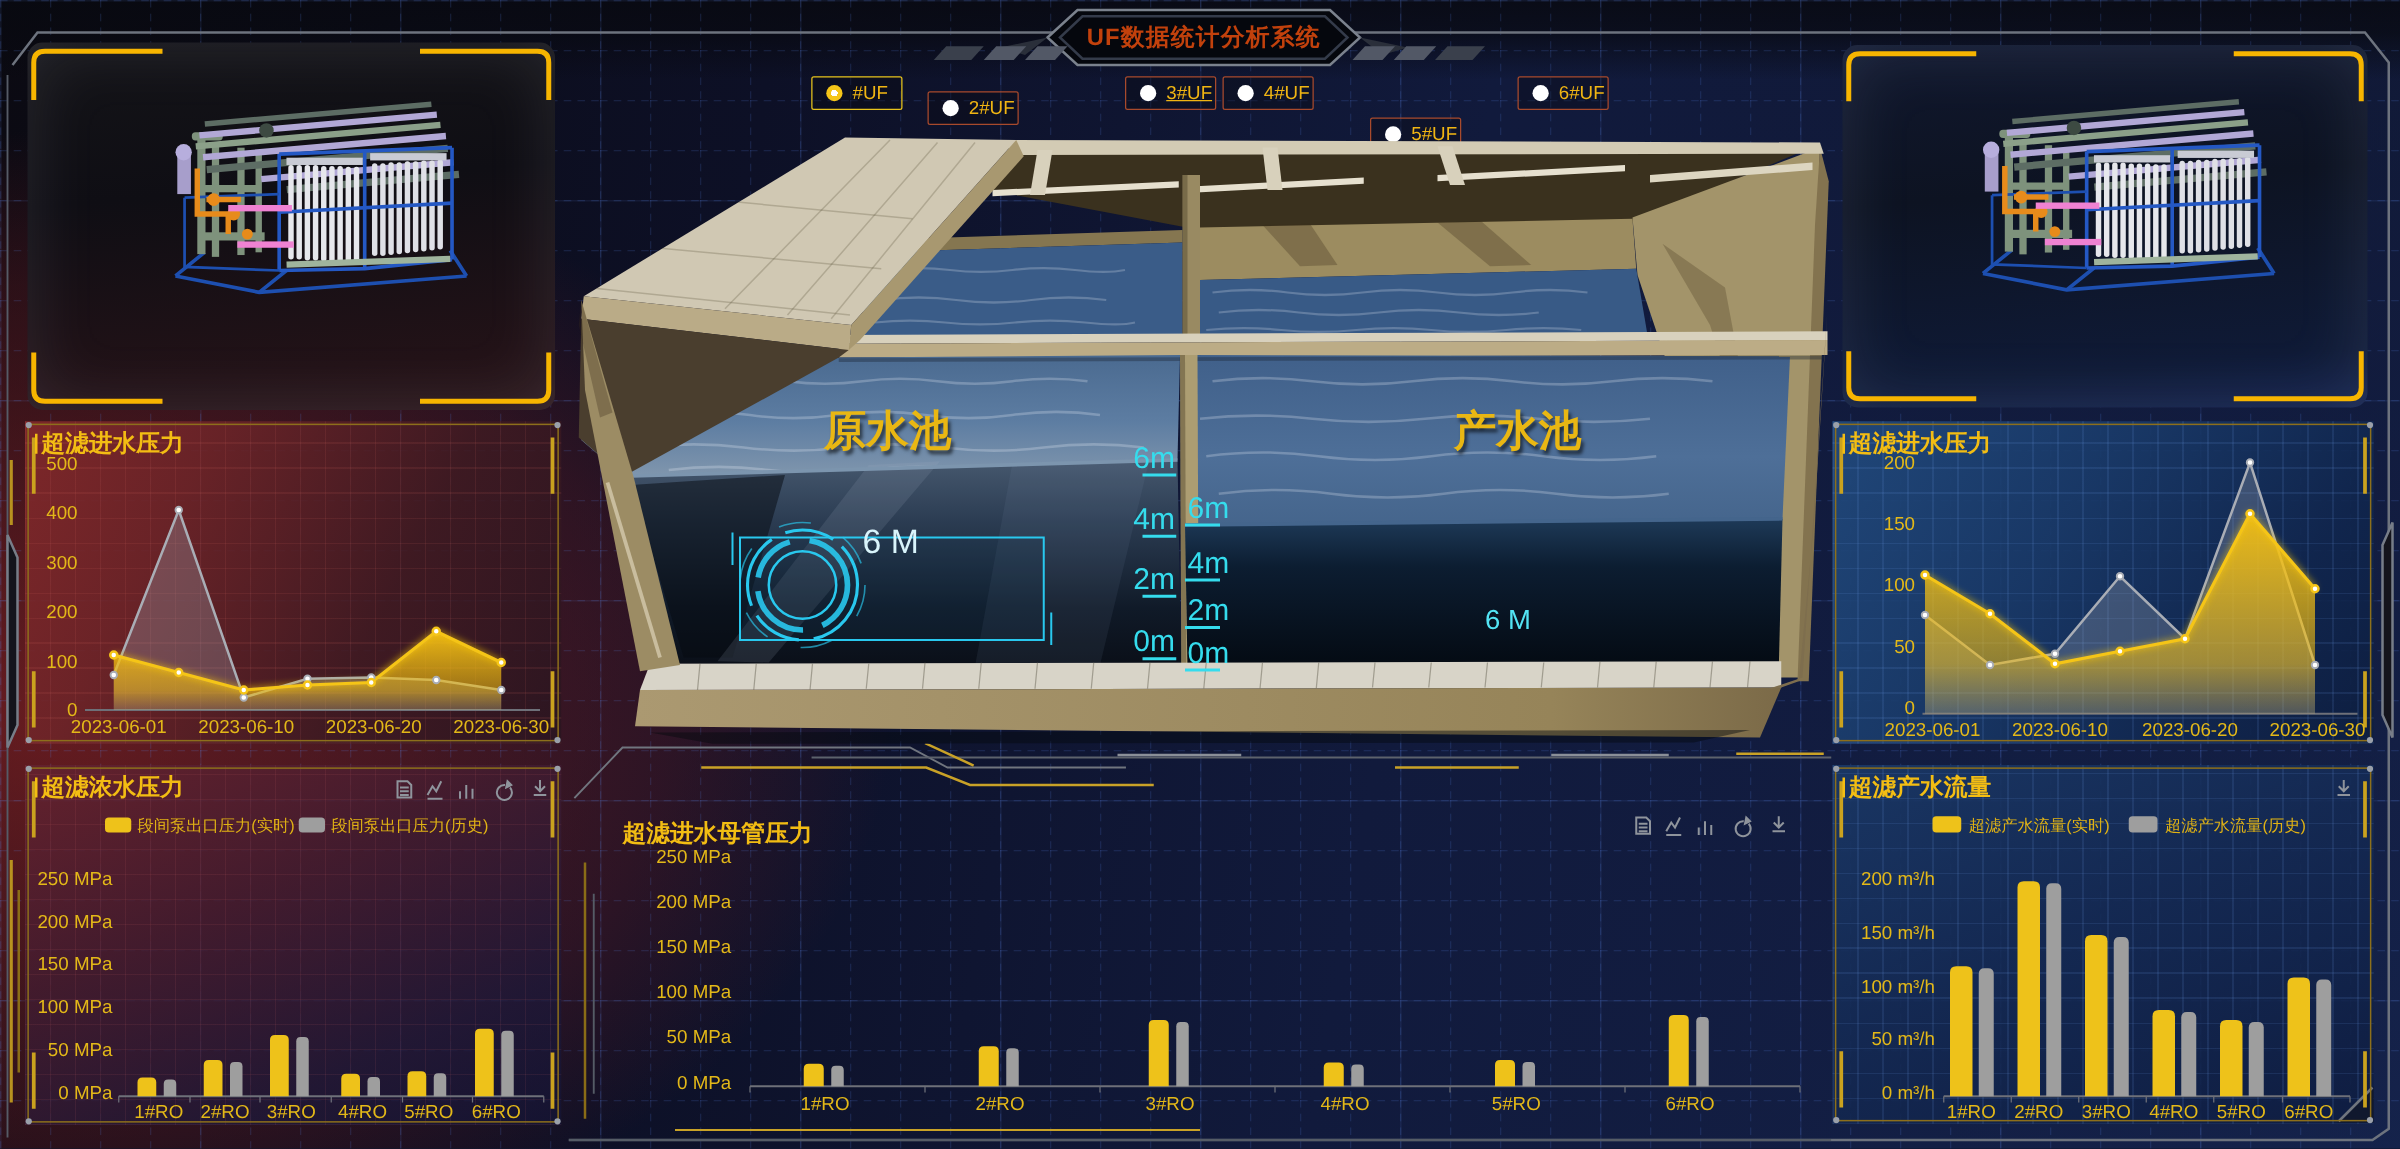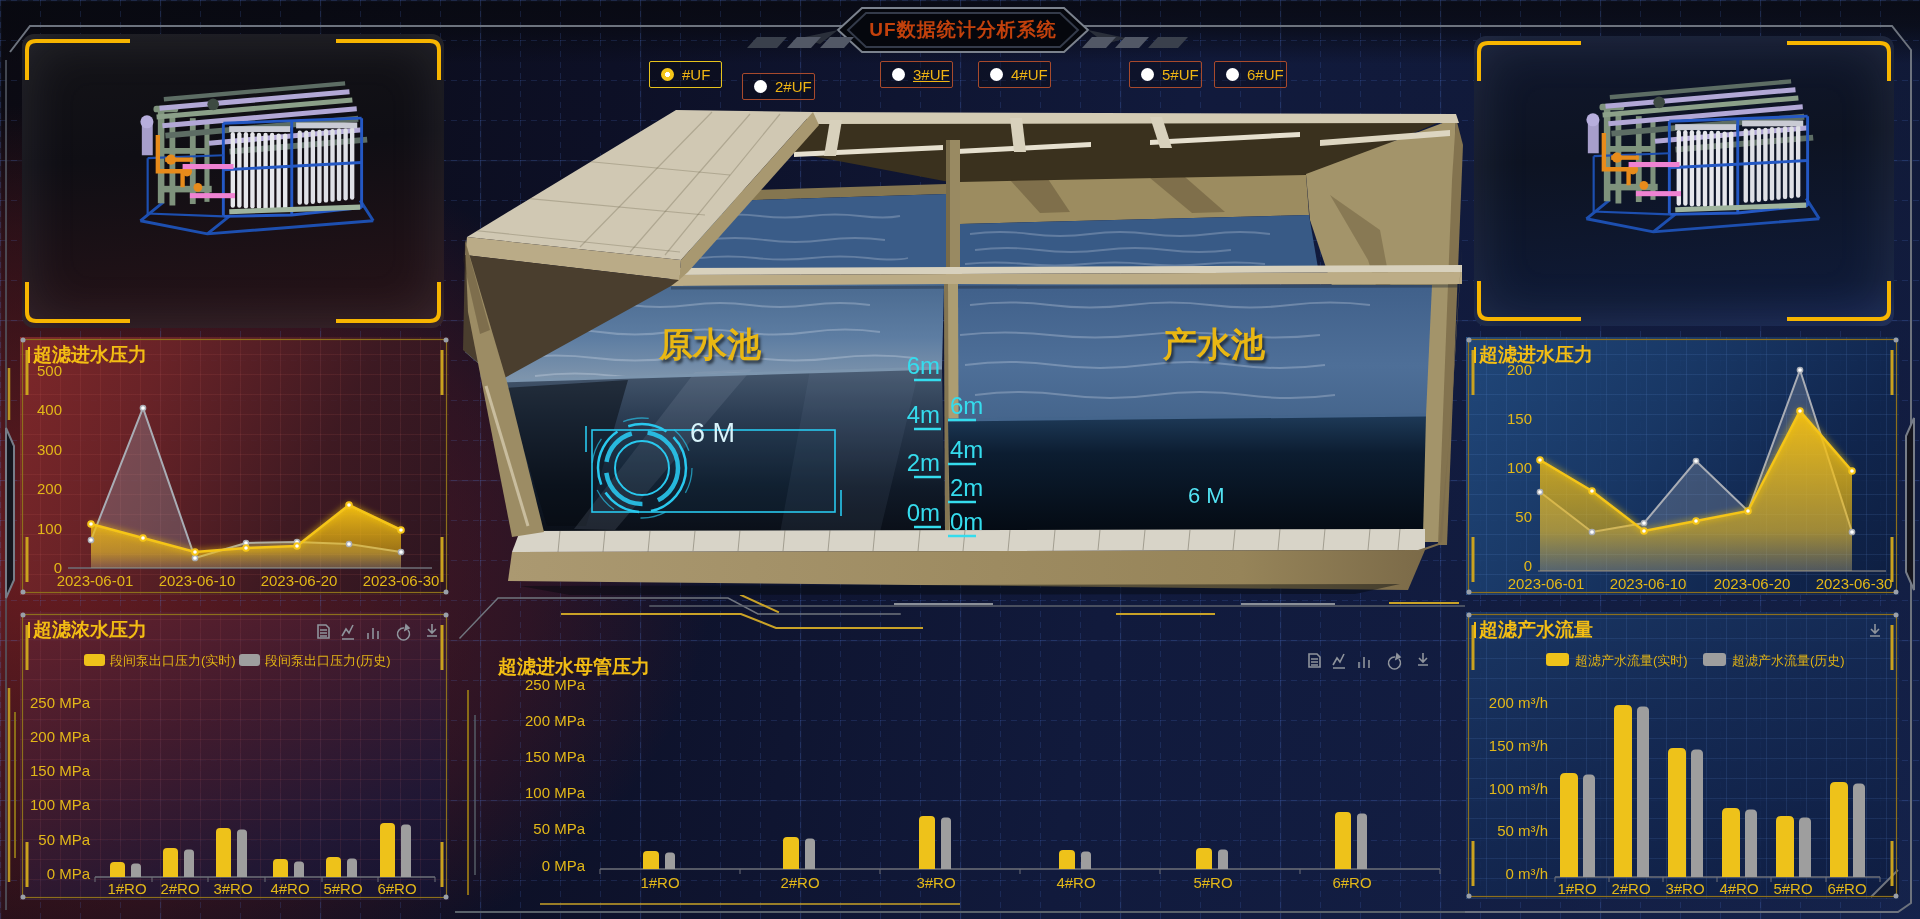--- a/index.html
+++ b/index.html
@@ -70,25 +70,25 @@
     <path d="M1158,37 L1188,37 L1178,48 L1148,48 Z" fill="#3a404c"></path>
   </g>
 </svg>
 
 <div class="abs" style="left:838px;top:17px;width:250px;text-align:center;color:#c2410c;font-size:19px;font-weight:bold;letter-spacing:1px;">UF数据统计分析系统</div>
 
 <div class="radio sel" style="left:649px;"><span class="dot"></span>#UF</div>
 
 <div class="radio" style="left:742px;margin-top:12px;"><span class="dot"></span>2#UF</div>
 
-<div class="radio" style="left:880px;text-decoration:underline;"><span class="dot"></span>3#UF</div>
+<div class="radio" style="left:900px;text-decoration:underline;"><span class="dot"></span>3#UF</div>
 
 <div class="radio" style="left:978px;align-items:center;"><span class="dot"></span>4#UF</div>
 
-<div class="radio" style="left:1129px;"><span class="dot"></span>5#UF</div>
+<div class="radio" style="left:1096px;margin-top:33px;"><span class="dot"></span>5#UF</div>
 
 <div class="radio" style="left:1214px;"><span class="dot"></span>6#UF</div>
 
 <div class="abs" style="left:22px;top:34px;width:422px;height:294px;border-radius:12px;
   background:linear-gradient(175deg,#141418 0%,#0f0e14 40%,#221217 85%,#2a161a 100%);
   box-shadow:inset 0 0 55px rgba(190,190,215,0.14);"></div>
 <svg class="abs" style="left:22px;top:34px" width="422" height="294">
 
   <g stroke="#f7b500" stroke-width="4" fill="none">
     <path d="M5,46 L5,16 Q5,7 14,7 L108,7"></path>

